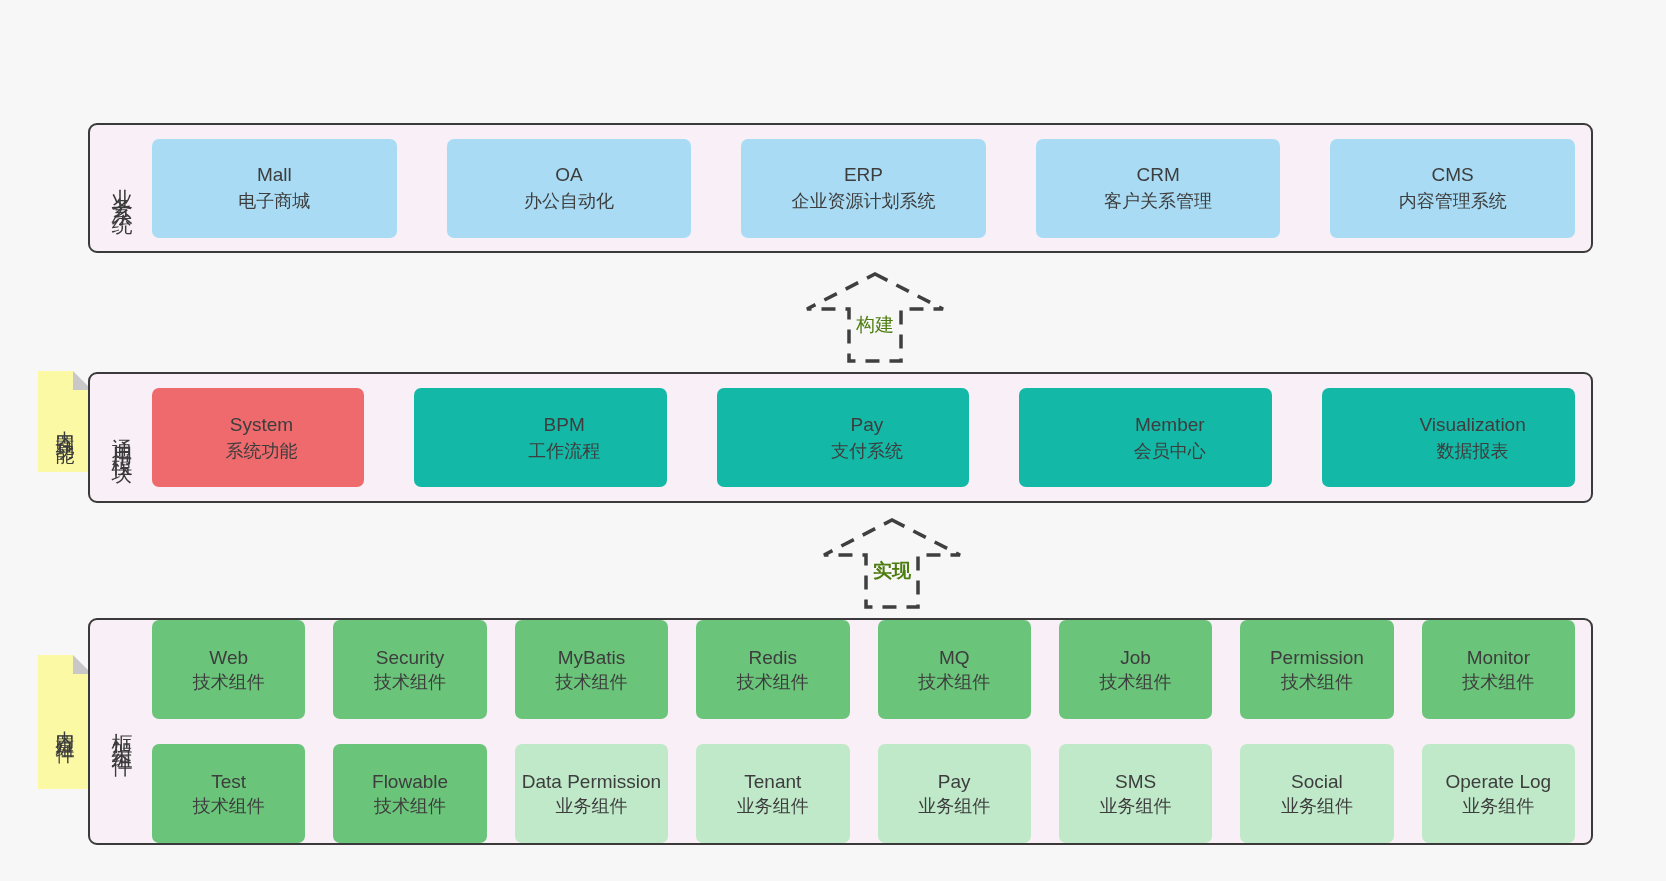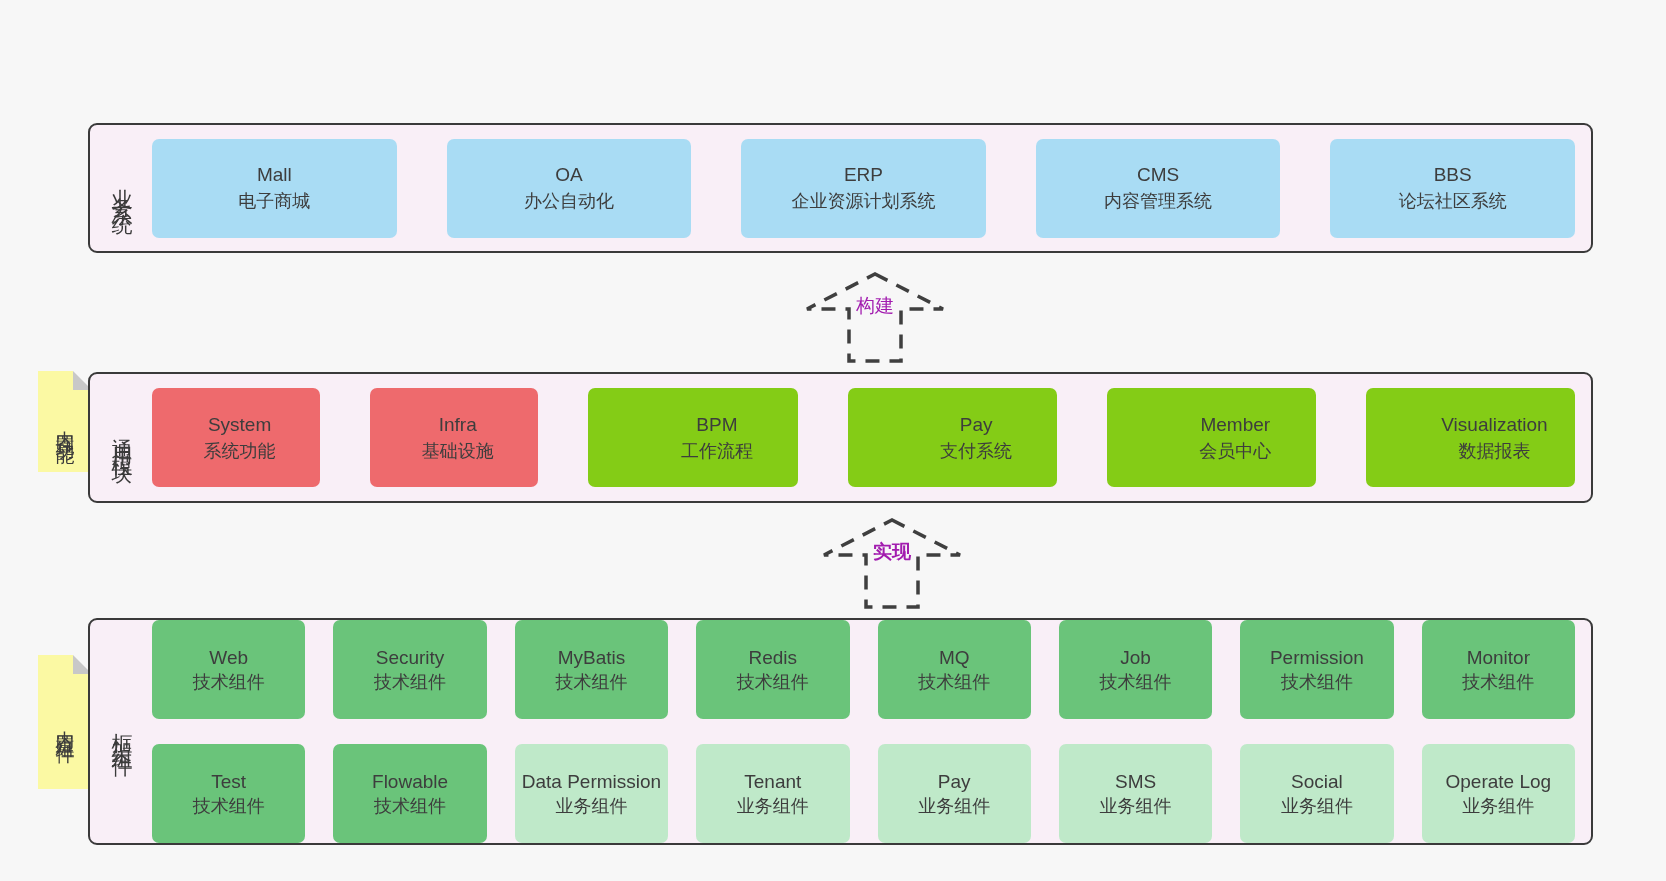--- a/index.html
+++ b/index.html
@@ -21,40 +21,40 @@
 
   .box{height:99px;border-radius:7px;display:flex;flex-direction:column;
        align-items:center;justify-content:center;text-align:center;
        font-size:19px;line-height:27px;}
   .boxes .box{flex:1;}
   .grid .box{line-height:25px;font-size:19px;padding:2px 4px;box-sizing:border-box;}
   .box .desc{font-size:18px;}
 
   .blue{background:#a9dcf4;}
   .red{background:#ee6a6d;padding-left:7px;}
-  .pink{background:#84cc16;padding-left:48px;}
+  .pink{background:#14b8a6;padding-left:48px;}
   .green{background:#6ac47a;}
   .green2{background:#bfe9c9;}
 
   .tag{position:absolute;left:38px;width:54px;background:#fbf9a3;z-index:1;
        display:flex;align-items:center;justify-content:center;}
   .tag::before{content:"";position:absolute;top:0;right:0;width:0;height:0;
        border-style:solid;border-width:0 19px 19px 0;
        border-color:#f7f7f7 #f7f7f7 #c8c8c8 #c8c8c8;}
   #tag-modules{top:371px;height:101px;}
   #tag-framework{top:655px;height:134px;}
   .tag span{writing-mode:vertical-rl;text-orientation:upright;font-size:19px;
        letter-spacing:5px;color:#3a3a3a;margin-top:6px;}
 
   .arrow{position:absolute;width:140px;height:92px;z-index:1;}
   #arrow-build{left:805px;top:272px;}
   #arrow-implement{left:822px;top:518px;font-weight:bold;}
   .arrow svg{display:block;width:140px;height:92px;}
-  .arrow .arrow-label{position:absolute;left:50%;top:21px;transform:translateX(-50%);
-       background:#f7f7f7;padding:0 3px;font-size:19px;color:#a21caf;white-space:nowrap;}
+  .arrow .arrow-label{position:absolute;left:50%;top:40px;transform:translateX(-50%);
+       background:#f7f7f7;padding:0 3px;font-size:19px;color:#4d7c0f;white-space:nowrap;}
 </style>
 </head>
 <body>
 
 <div id="stage">
 
   <div class="panel" id="panel-business">
     <div class="layer-label">业务系统</div>
     <div class="boxes">
       <div class="box blue">
@@ -63,26 +63,26 @@
       </div>
       <div class="box blue">
         <div>OA</div>
         <div class="desc">办公自动化</div>
       </div>
       <div class="box blue">
         <div>ERP</div>
         <div class="desc">企业资源计划系统</div>
       </div>
       <div class="box blue">
+        <div>CRM</div>
+        <div class="desc">客户关系管理</div>
+      </div>
+      <div class="box blue">
         <div>CMS</div>
         <div class="desc">内容管理系统</div>
-      </div>
-      <div class="box blue">
-        <div>BBS</div>
-        <div class="desc">论坛社区系统</div>
       </div>
     </div>
   </div>
 
   <div class="arrow" id="arrow-build">
     <svg viewBox="0 0 140 92">
       <polygon points="70,2 138,37 96,37 96,89 44,89 44,37 2,37" fill="none" stroke="#3f3f3f" stroke-width="3.5" stroke-dasharray="14 10"></polygon>
     </svg>
     <span class="arrow-label">构建</span>
   </div>
@@ -91,24 +91,20 @@
     <span>内置功能</span>
   </div>
 
   <div class="panel" id="panel-modules">
     <div class="layer-label">通用模块</div>
     <div class="boxes">
       <div class="box red">
         <div>System</div>
         <div class="desc">系统功能</div>
       </div>
-      <div class="box red">
-        <div>Infra</div>
-        <div class="desc">基础设施</div>
-      </div>
       <div class="box pink">
         <div>BPM</div>
         <div class="desc">工作流程</div>
       </div>
       <div class="box pink">
         <div>Pay</div>
         <div class="desc">支付系统</div>
       </div>
       <div class="box pink">
         <div>Member</div>

